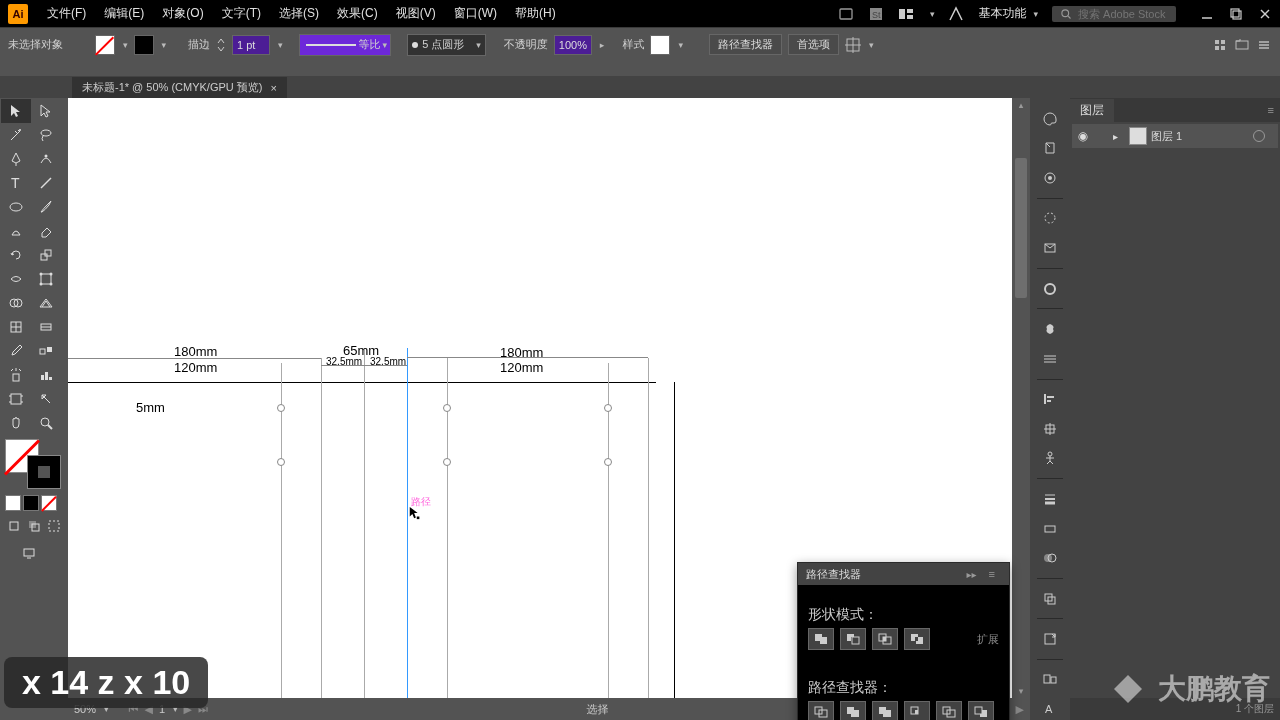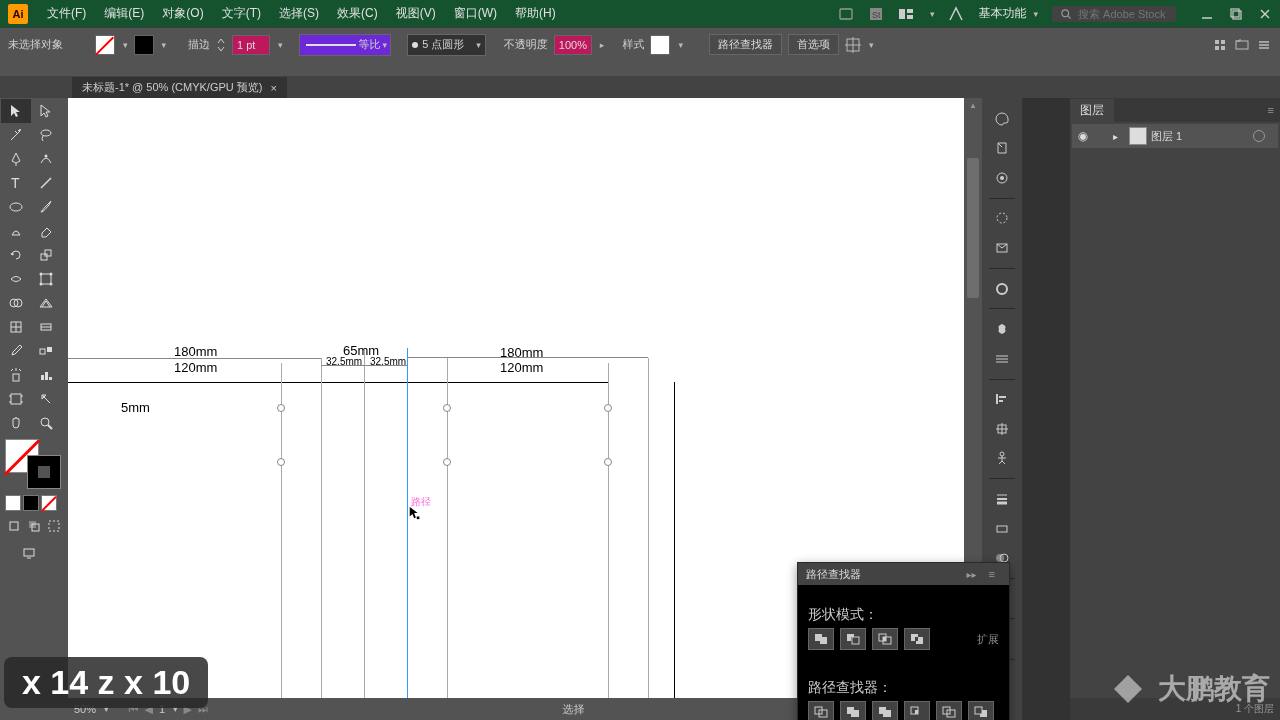--- a/index.html
+++ b/index.html
@@ -1,37 +1,37 @@
 <!DOCTYPE html>
 <html><head>
 <meta charset="utf-8">
 <style>
 * { margin: 0; padding: 0; box-sizing: border-box; font-family: "Microsoft YaHei", sans-serif; }
 body { width: 1280px; height: 720px; background: #323232; overflow: hidden; position: relative; }
 
-.menubar { height: 27px; background: #14532d; display: flex; align-items: center; padding: 4px 8px; }
+.menubar { height: 27px; background: #000000; display: flex; align-items: center; padding: 4px 8px; }
 .ai-logo { width: 20px; height: 20px; background: #ff9a00; color: #330000; font-weight: bold; font-size: 11px; display: flex; align-items: center; justify-content: center; border-radius: 2px; margin-right: 10px; }
 .menu-item { color: #e0e0e0; font-size: 12px; padding: 0 9px; cursor: pointer; }
 .menubar-spacer { flex: 1; }
 .menubar-right { display: flex; align-items: center; gap: 14px; color: #e0e0e0; font-size: 12px; }
 .menubar-icon { width: 16px; height: 16px; color: #999; }
 .workspace-select { display: flex; align-items: center; gap: 5px; cursor: pointer; }
 .search-stock { display: flex; align-items: center; gap: 6px; background: #424242; padding: 2px 8px; border-radius: 2px; }
 .search-stock input { background: none; border: none; color: #888; font-size: 11px; width: 90px; outline: none; }
 .window-controls { display: flex; gap: 15px; margin-left: 10px; }
 .win-btn { width: 14px; height: 14px; color: #ccc; cursor: pointer; }
 
 .controlbar { height: 34px; background: #535353; border-top: 1px solid #3a3a3a; display: flex; align-items: center; padding: 12px 8px; gap: 6px; }
 .ctrl-label { color: #d0d0d0; font-size: 11px; }
 .swatch-sq { width: 20px; height: 20px; border: 1px solid #666; position: relative; }
 .swatch-none { background: #fff; }
 .swatch-none::after { content:''; position:absolute; width:140%; height:2px; background:red; top:50%; left:-20%; transform:rotate(-45deg); }
 .swatch-filled { background: #000; }
 .dd-arrow { color: #bbb; font-size: 9px; margin-left: 2px; cursor: pointer; }
-.ctrl-input { background: #be185d; border: 1px solid #666; color: #ddd; font-size: 11px; width: 38px; height: 20px; padding: 0 4px; }
+.ctrl-input { background: #4c1d95; border: 1px solid #666; color: #ddd; font-size: 11px; width: 38px; height: 20px; padding: 0 4px; }
 .stroke-preview { width: 50px; height: 2px; background: #ddd; margin: 0 3px; }
 .ctrl-btn { background: #4a4a4a; border: 1px solid #666; color: #ddd; font-size: 11px; padding: 2px 8px; cursor: pointer; }
 .ctrl-spacer { flex: 1; }
 .ctrl-icon { width: 16px; height: 16px; fill: #bbb; }
 
 .tabbar { height: 15px; background: #535353; }
 .doctab-row { height: 22px; background: #434343; padding-left: 72px; display: flex; align-items: flex-end; }
 .doctab { background: #323232; color: #ccc; font-size: 11px; padding: 3px 10px; display: flex; align-items: center; gap: 8px; }
 .doctab .close-x { cursor: pointer; font-size: 11px; }
 
@@ -72,21 +72,21 @@
 .scroll-btn { position: absolute; width: 18px; height: 14px; left: 0; background: #535353; color: #999; text-align: center; font-size: 9px; line-height: 14px; }
 .statusbar { position: absolute; left: 0; right: 0; bottom: 0; height: 22px; background: #535353; display: flex; align-items: center; color: #ccc; font-size: 11px; padding: 0 6px; gap: 20px; }
 .status-zoom { display: flex; align-items: center; gap: 6px; }
 .statusbar .spacer { flex: 1; }
 
 .panel-strip { width: 40px; background: #434343; display: flex; flex-direction: column; align-items: center; gap: 8px; padding-top: 10px; }
 .panel-strip .picon { width: 28px; height: 28px; display: flex; align-items: center; justify-content: center; cursor: pointer; }
 .panel-strip .picon svg { width: 16px; height: 16px; fill: #ccc; }
 .panel-strip hr { width: 26px; border: none; border-top: 1px solid #2a2a2a; margin: 1px 0; }
 
-.right-panel { width: 210px; background: #434343; display: flex; flex-direction: column; margin-left: 48px; }
+.right-panel { width: 210px; background: #434343; display: flex; flex-direction: column; }
 .panel-tab-row { display: flex; background: #383838; height: 24px; align-items: center; }
 .panel-tab { color: #ddd; font-size: 12px; padding: 3px 10px; background: #434343; }
 .panel-tab-spacer { flex: 1; }
 .panel-flyout { color: #999; padding: 0 6px; cursor: pointer; font-size: 11px; }
 .layer-row { display: flex; align-items: center; background: #535353; height: 24px; margin: 2px; gap: 4px; padding: 0 3px; }
 .layer-vis { width: 16px; color: #ddd; text-align: center; font-size: 12px; }
 .layer-expand { width: 12px; color: #ddd; font-size: 10px; }
 .layer-thumb { width: 18px; height: 18px; background: #ddd; border: 1px solid #888; }
 .layer-name { color: #ddd; font-size: 11px; flex: 1; }
 .layer-target { width: 12px; height: 12px; border: 1px solid #999; border-radius: 50%; }
@@ -468,21 +468,21 @@
       <div style="position:absolute;top:284px;left:606px;bottom:0;width:1px;background:#000"></div>
 
       <div class="guide-v" style="left:213px;top:265px"></div>
       <div class="guide-v" style="left:253px;top:260px"></div>
       <div class="guide-v" style="left:296px;top:250px"></div>
       <div class="selected-line" style="left:339px;top:250px"></div>
       <div class="guide-v" style="left:379px;top:260px"></div>
       <div class="guide-v" style="left:540px;top:265px"></div>
       <div class="guide-v" style="left:580px;top:260px"></div>
 
-      <span class="dimlabel" style="left:53px;top:302px">5mm</span>
+      <span class="dimlabel" style="left:68px;top:302px">5mm</span>
       <span class="dimlabel" style="left:106px;top:246px">180mm</span>
       <span class="dimlabel" style="left:106px;top:262px">120mm</span>
       <span class="dimlabel" style="left:275px;top:245px">65mm</span>
       <span class="dimlabel small" style="left:258px;top:258px">32.5mm</span>
       <span class="dimlabel small" style="left:302px;top:258px">32.5mm</span>
       <span class="dimlabel" style="left:432px;top:247px">180mm</span>
       <span class="dimlabel" style="left:432px;top:262px">120mm</span>
 
       <div class="dim-underline" style="left:0;top:260px;width:253px"></div>
       <div class="dim-underline" style="left:339px;top:259px;width:241px"></div>

